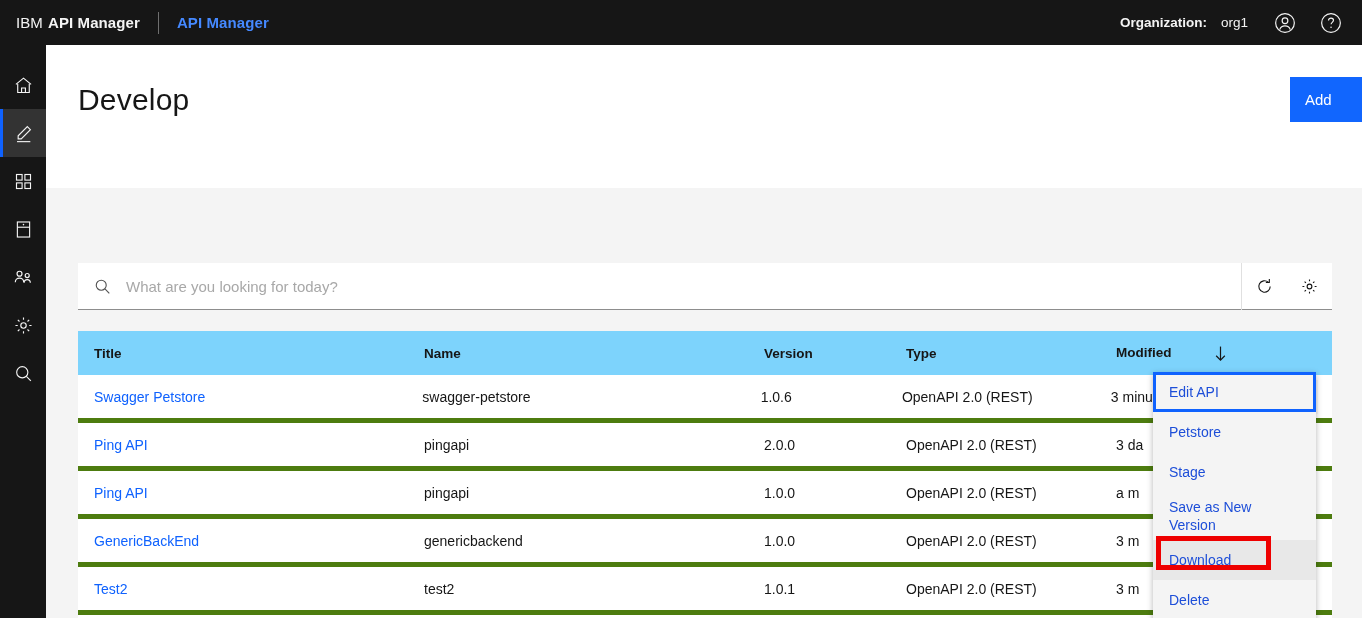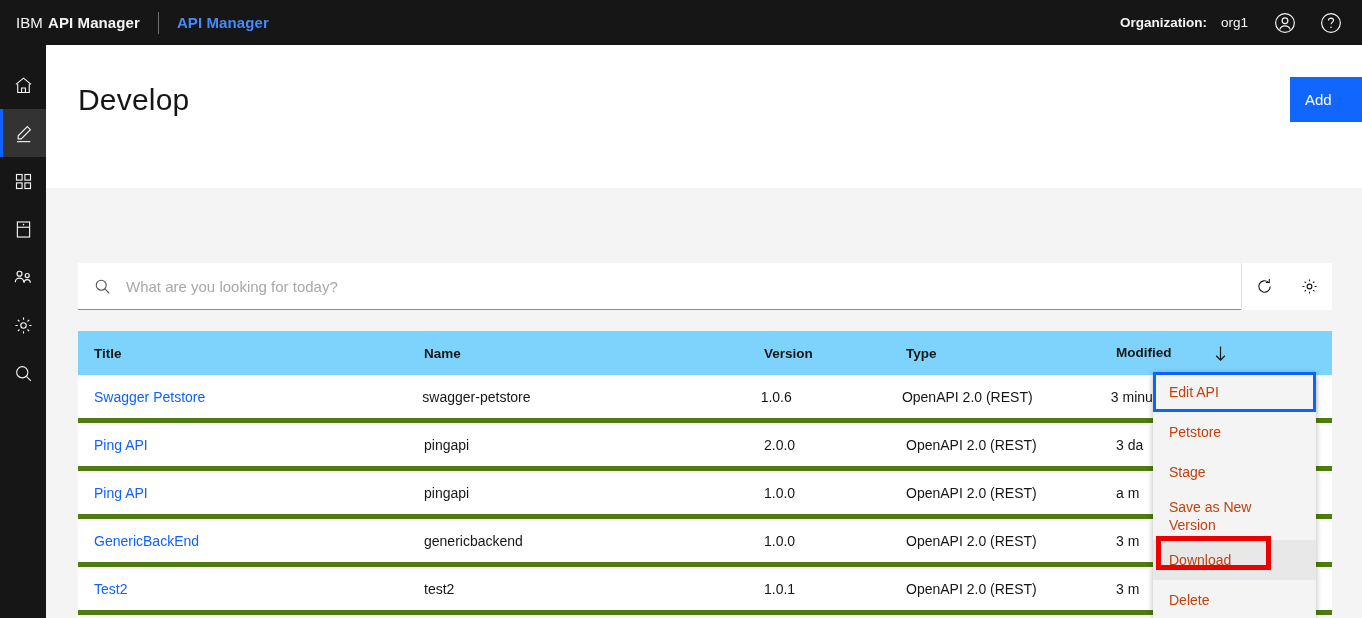--- a/index.html
+++ b/index.html
@@ -122,21 +122,21 @@
     position: absolute; left: 0; top: 143px;
     width: 1316px; height: 430px;
     background: #f4f4f4;
   }
 
   
   .search-row {
     position: absolute; left: 32px; top: 75px;
     width: 1254px; height: 47px;
     background: #ffffff;
-    display: flex; 
+    display: flex; align-items: center;
     border-bottom: 1px solid #8d8d8d;
   }
   .search-icon-wrap {
     width: 48px; height: 47px;
     display: flex; align-items: center; justify-content: center;
   }
   .search-input {
     flex: 1;
     border: none; outline: none;
     background: transparent;
@@ -202,21 +202,21 @@
   
   .menu {
     position: absolute; left: 1153px; top: 372px;
     width: 163px;
     background: #f4f4f4;
     box-shadow: 0 2px 6px rgba(0,0,0,.3);
     z-index: 30;
     padding: 0;
   }
   .menu-item {
-    font-size: 14px; color: #c2410c;
+    font-size: 14px; color: #1d4ed8;
     padding: 4px 16px;
     height: 40px;
     display: flex; align-items: center;
     cursor: pointer;
     line-height: 18px;
   }
   .menu-item.two-line {
     height: 48px;
     align-items: center;
     white-space: normal;

